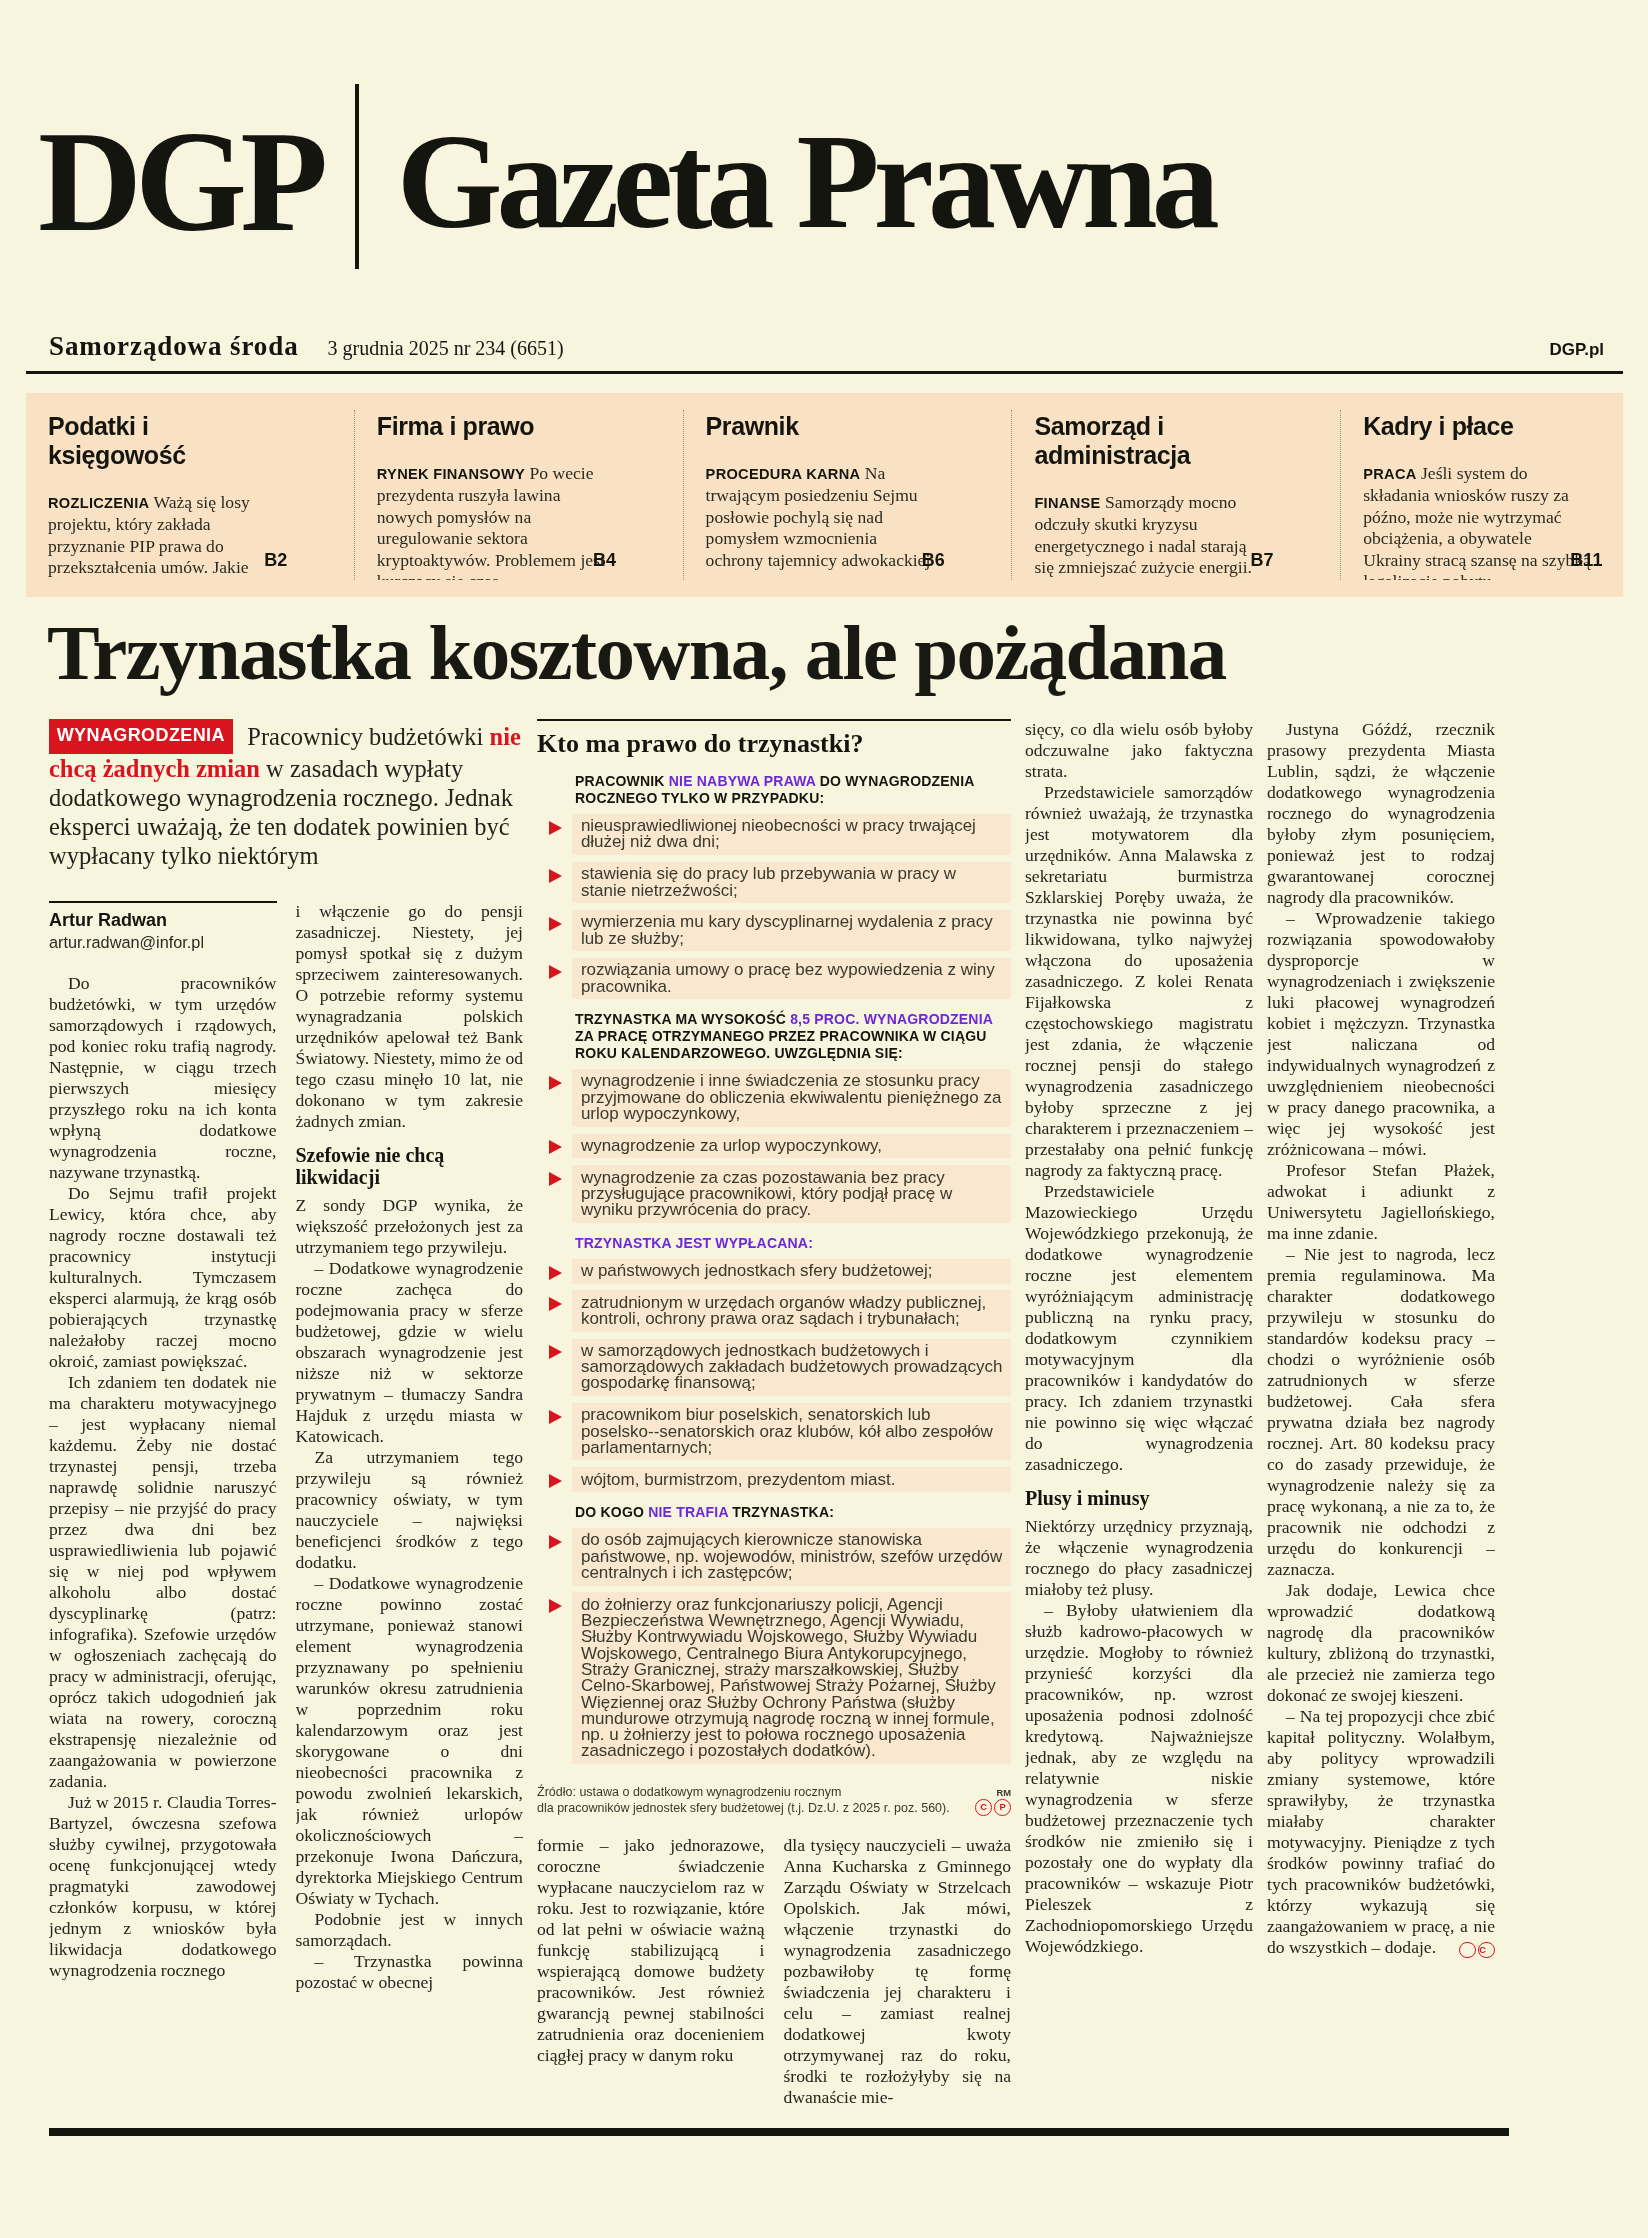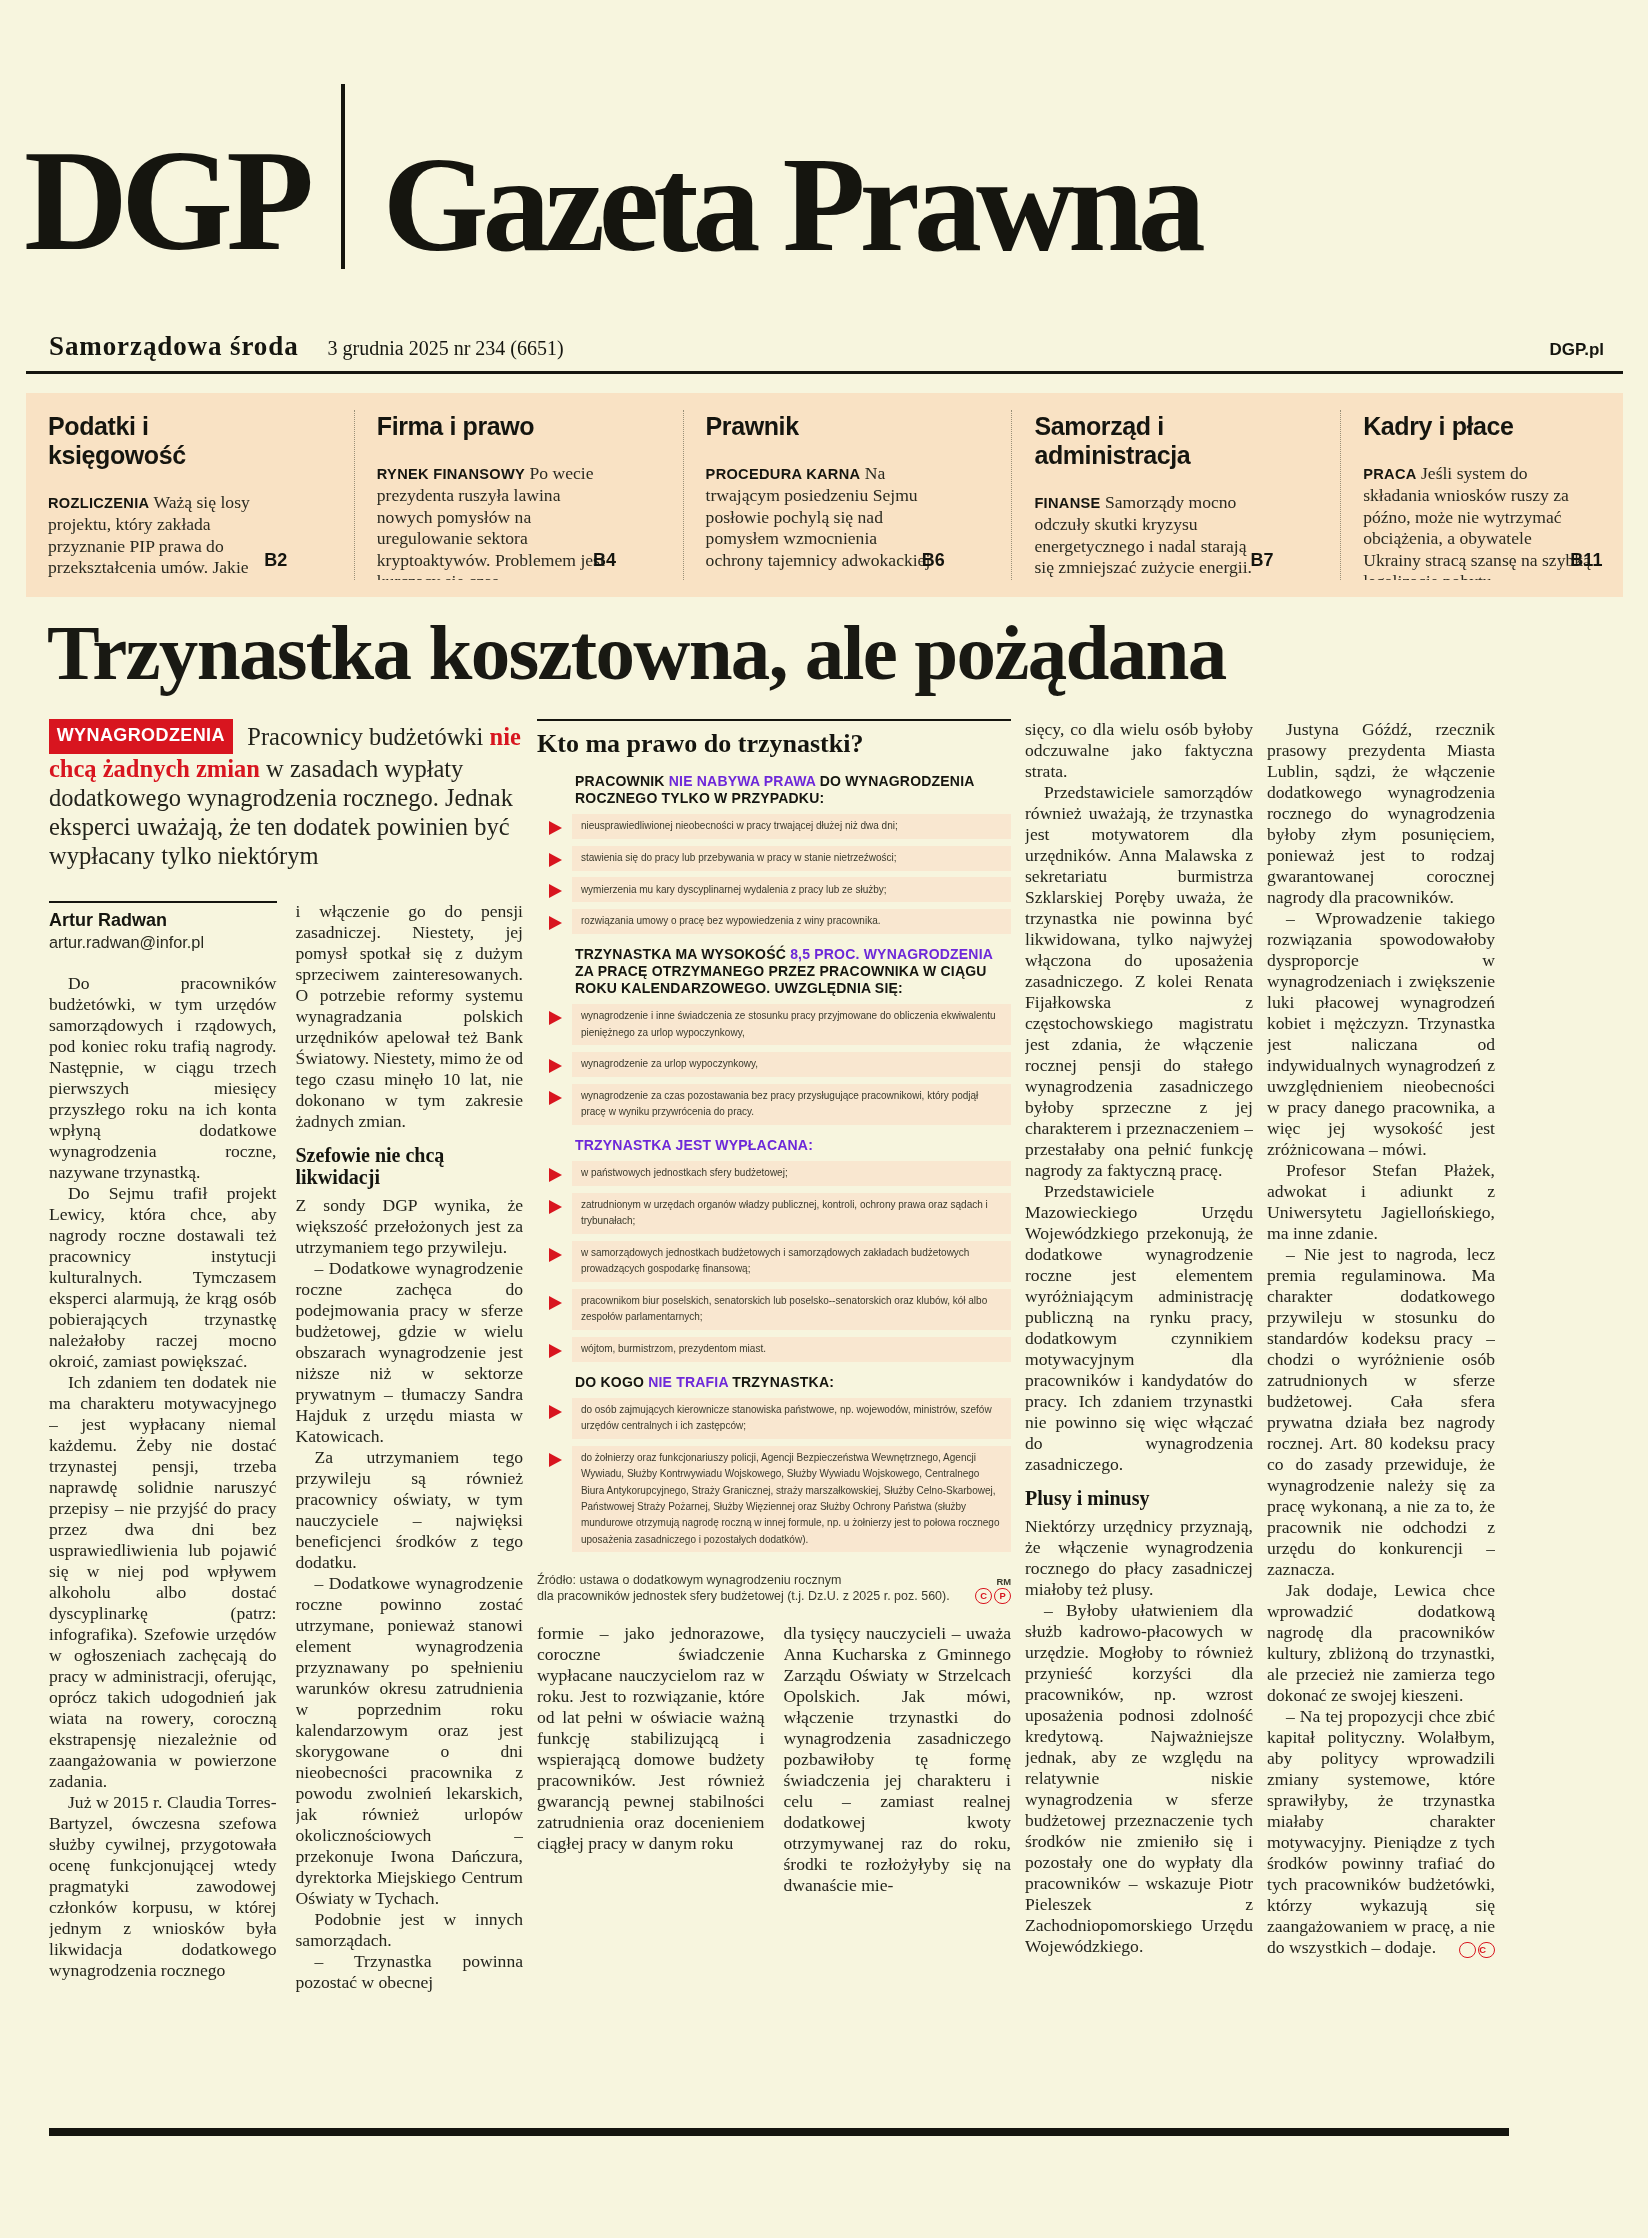--- a/index.html
+++ b/index.html
@@ -3,21 +3,21 @@
 <meta charset="utf-8">
 <style>
   html,body{margin:0;padding:0;}
   body{
     width:1649px;height:2239px;position:relative;overflow:hidden;
     background:#f7f5de;color:#24241c;
     font-family:"Liberation Serif", serif;
   }
   .red{color:#6d28d9;}
   
-  .masthead{margin:93px 0 0 24px;display:flex;align-items:flex-end;height:176px;}
+  .masthead{margin:93px 0 0 38px;display:flex;align-items:center;height:176px;}
   .logo{font-family:"Liberation Serif",serif;font-weight:800;font-size:144px;line-height:137px;letter-spacing:-6.9px;color:#15150f;}
   .mast-divider{width:3.4px;height:185px;background:#15150f;margin:0 38px 0 34px;align-self:flex-end;}
   .mast-title{font-family:"Liberation Serif",serif;font-weight:600;font-size:136px;line-height:129px;letter-spacing:-6px;color:#15150f;white-space:nowrap;}
   
   .topbar{margin:62px 45px 0 49px;display:flex;align-items:baseline;}
   .edition{font-weight:700;font-size:27px;letter-spacing:0.9px;color:#15150f;}
   .dateinfo{font-size:20px;margin-left:29px;color:#15150f;}
   .site{margin-left:auto;font-family:"Liberation Sans",sans-serif;font-weight:700;font-size:17px;color:#15150f;text-decoration:none;}
   .toprule{margin:8.6px 26px 0 26px;height:3.4px;background:#15150f;}
   
@@ -50,21 +50,21 @@
   .bp{margin:0;font-size:17.6px;line-height:21px;text-align:justify;color:#24241c;}
   .ind{text-indent:19px;}
   .subhead{font-weight:700;font-size:20px;line-height:22px;margin:12px 0 6.9px;color:#15150f;font-family:"Liberation Serif",serif;}
   
   .infobox{border-top:2.1px solid #15150f;padding-top:8.6px;}
   .ib-title{font-family:"Liberation Serif",serif;font-weight:700;font-size:26px;color:#15150f;margin-bottom:13.7px;}
   .ib-section{margin-top:12px;}
   .ihead{font-family:"Liberation Sans",sans-serif;font-weight:700;font-size:14px;line-height:17px;color:#15150f;margin:0 0 6.9px 38px;letter-spacing:0.2px;}
   .irow{display:flex;align-items:flex-start;margin-bottom:6.9px;}
   .tri{width:0;height:0;border-left:13px solid #d8151f;border-top:7.7px solid transparent;border-bottom:7.7px solid transparent;margin:6.9px 10.3px 0 12px;flex:none;}
-  .itxt{flex:1;background:#f9e7d0;font-family:"Liberation Sans",sans-serif;font-size:10px;line-height:16.3px;color:#3a3a2c;padding:4.3px 8.6px;}
+  .itxt{flex:1;background:#f9e7d0;font-family:"Liberation Sans",sans-serif;font-size:17px;line-height:16.3px;color:#3a3a2c;padding:4.3px 8.6px;}
   .ib-source{display:flex;align-items:flex-end;margin-top:21px;}
   .src-txt{font-family:"Liberation Sans",sans-serif;font-size:12.5px;line-height:15.5px;color:#3a3a2c;}
   .src-credit{margin-left:auto;text-align:right;}
   .rm{font-family:"Liberation Sans",sans-serif;font-size:9.4px;font-weight:700;color:#3a3a2c;display:block;text-align:right;}
   .cpmark{display:inline-block;width:14.6px;height:14.6px;border:1.7px solid #d8151f;border-radius:50%;color:#d8151f;font-family:"Liberation Sans",sans-serif;font-weight:700;font-size:9.4px;line-height:14.6px;text-align:center;margin-left:2.6px;}
   .under-row{display:flex;gap:19px;flex:1;min-height:0;margin-top:19px;}
   .colC,.colD{width:228px;overflow:hidden;}
   .endmarks{white-space:nowrap;float:right;}
   
   .bottomrule{position:absolute;left:49px;top:2128px;width:1460px;height:7.7px;background:#15150f;}

